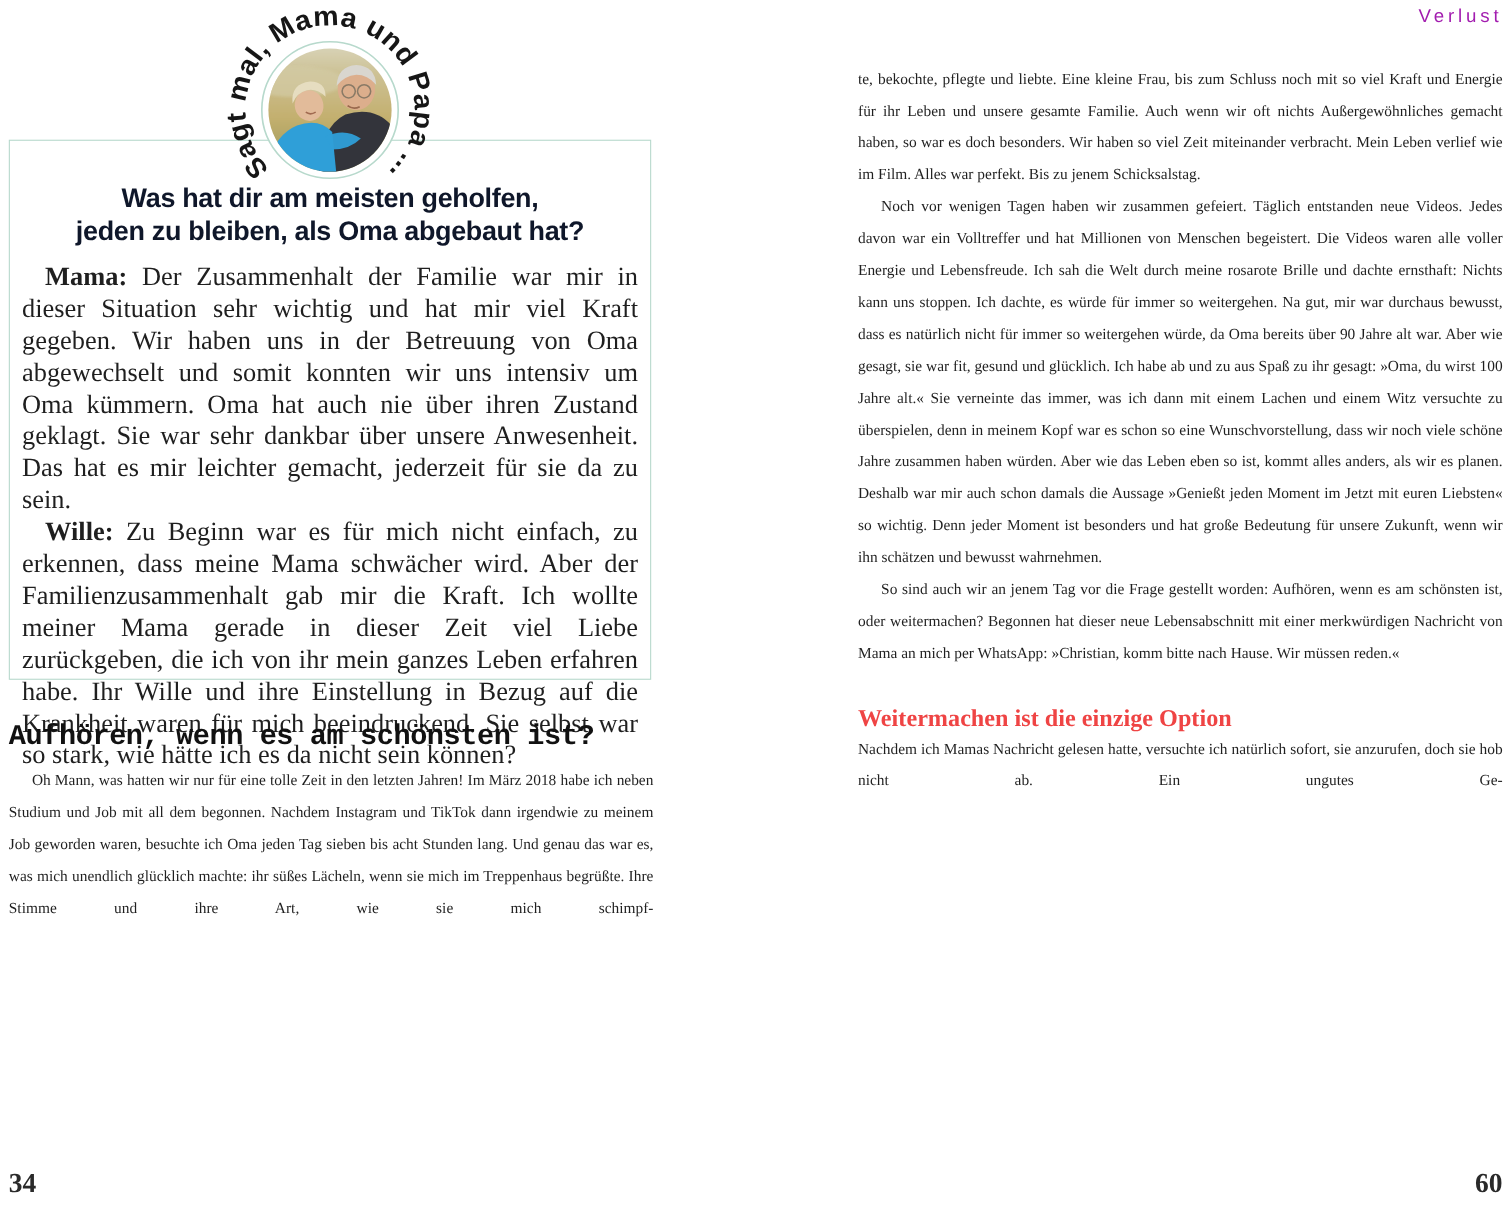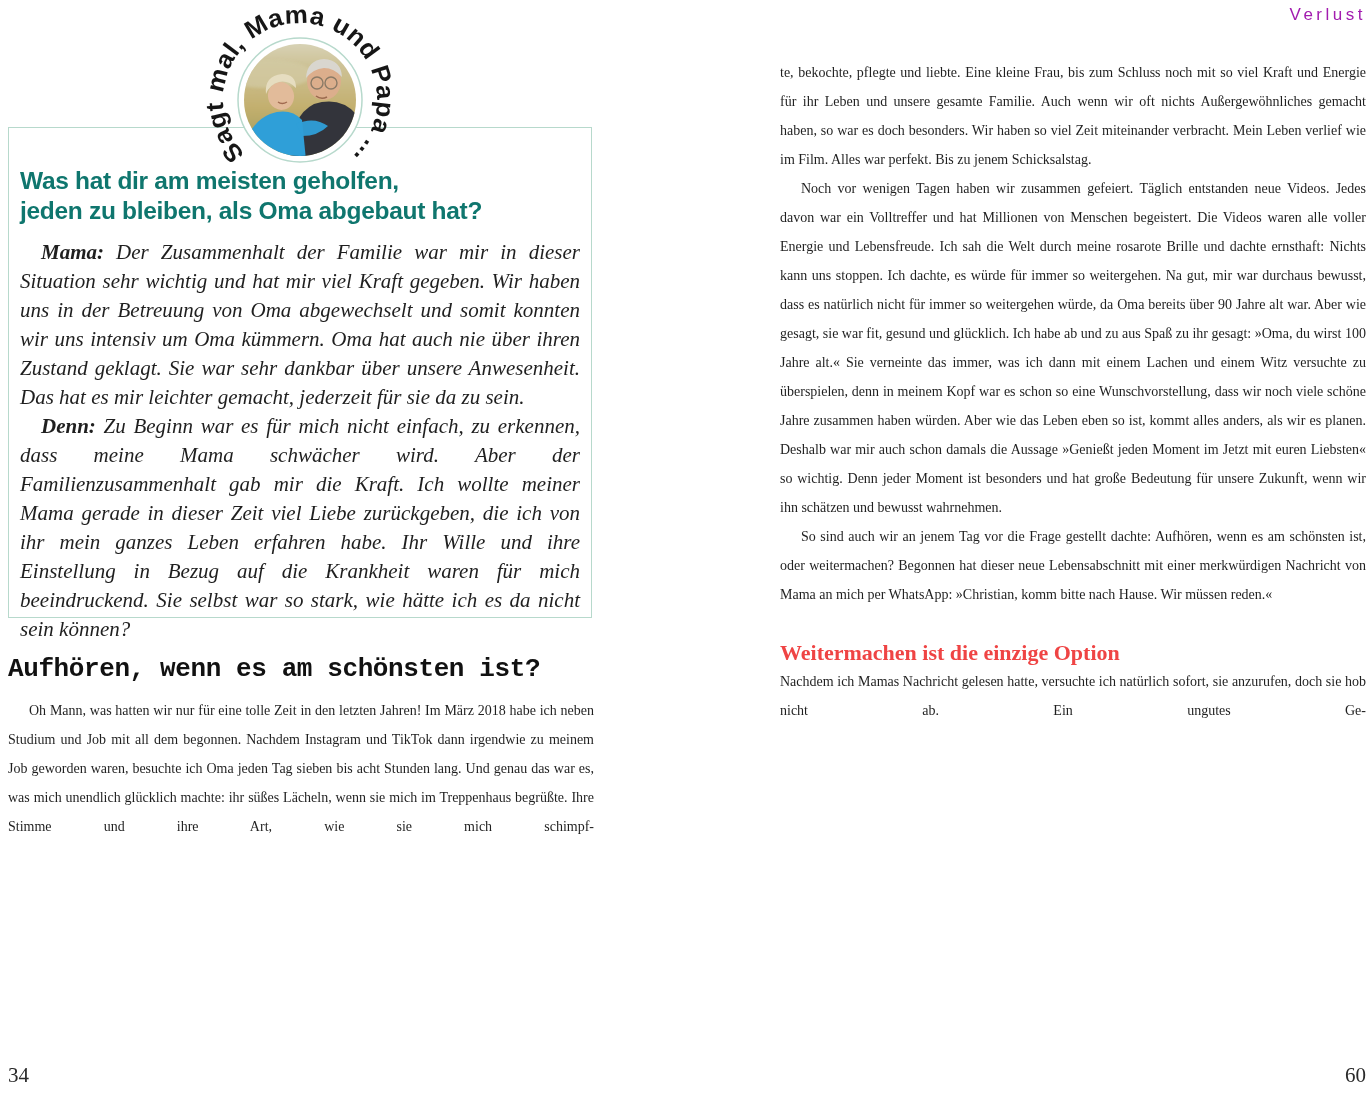--- a/index.html
+++ b/index.html
@@ -9,26 +9,26 @@
   }
   
   .qa-box{
     position:absolute;left:8px;top:127px;width:584px;height:491px;
     box-sizing:border-box;border:1.5px solid #b7d9cc;
     padding:38px 11px 0 11px;background:#fff;
   }
   .photo-wrap{position:absolute;left:178px;top:4px;width:244px;height:182px;z-index:3;}
   .qa-question{
     font-family:"Liberation Sans",sans-serif;font-weight:bold;
-    font-size:24.5px;line-height:30px;color:#0f766e;
+    font-size:24.5px;line-height:30px;text-align:center;color:#0f172a;
     letter-spacing:-0.3px;margin:0 0 12px 0;
   }
   .answer{
-    font-size:21px;line-height:29px;text-align:justify;text-indent:21px;
-    margin:0;-webkit-hyphens:auto;hyphens:auto;font-style:italic;
+    font-size:24px;line-height:29px;text-align:justify;text-indent:21px;
+    margin:0;-webkit-hyphens:auto;hyphens:auto;
   }
   .speaker{font-weight:bold;}
   .left-flow{position:absolute;left:8px;top:652px;width:586px;}
   .section-heading{
     font-family:Liberation Mono, monospace;font-weight:bold;
     font-size:26px;line-height:34px;letter-spacing:-0.4px;color:#111;
     margin:0 0 10px 0;
   }
   .bodypara{
     font-size:14px;line-height:29px;text-align:justify;margin:0;
@@ -42,35 +42,35 @@
     position:absolute;top:5px;left:0;width:586px;text-align:right;
     font-family:"Liberation Sans",sans-serif;font-size:17px;
     letter-spacing:3.5px;color:#a21caf;
   }
   .right-flow{position:absolute;top:58px;left:0;width:586px;}
   .subheading{
     font-weight:bold;font-size:22px;line-height:29px;color:#ef4444;
     margin:29px 0 0 0;
   }
   
-  .pageno{position:absolute;top:1063px;font-size:21px;color:#2a2a2a;}
+  .pageno{position:absolute;top:1063px;font-size:25px;color:#2a2a2a;font-weight:bold;}
   .pageno-left{left:8px;}
   .pageno-right{left:780px;width:586px;text-align:right;}
 </style>
 </head>
 <body>
 
 <div class="qa-box">
   <div class="qa-question">
     <div>Was hat dir am meisten geholfen,</div>
     <div>jeden zu bleiben, als Oma abgebaut hat?</div>
   </div>
   <p class="answer"><span class="speaker">Mama:</span>
     <span>Der Zusammenhalt der Familie war mir in dieser Situation sehr wichtig und hat mir viel Kraft gegeben. Wir haben uns in der Betreuung von Oma abgewechselt und somit konnten wir uns intensiv um Oma kümmern. Oma hat auch nie über ihren Zustand geklagt. Sie war sehr dankbar über unsere Anwesenheit. Das hat es mir leichter gemacht, jederzeit für sie da zu sein.</span></p>
-  <p class="answer"><span class="speaker">Denn:</span>
+  <p class="answer"><span class="speaker">Wille:</span>
     <span>Zu Beginn war es für mich nicht einfach, zu erkennen, dass meine Mama schwächer wird. Aber der Familienzusammenhalt gab mir die Kraft. Ich wollte meiner Mama gerade in dieser Zeit viel Liebe zurückgeben, die ich von ihr mein ganzes Leben erfahren habe. Ihr Wille und ihre Einstellung in Bezug auf die Krankheit waren für mich beeindruckend. Sie selbst war so stark, wie hätte ich es da nicht sein können?</span></p>
 </div>
 
 <div class="photo-wrap">
   <svg width="244" height="182" viewBox="0 0 244 182">
     <defs>
       <clipPath id="pc">
           <circle cx="122" cy="96" r="56"></circle>
         </clipPath>
       <linearGradient id="field" x1="0" y1="0" x2="0" y2="1">
@@ -116,19 +116,19 @@
   <p class="bodypara indent runon">Oh Mann, was hatten wir nur für eine tolle Zeit in den letzten Jahren! Im März 2018 habe ich neben Studium und Job mit all dem begonnen. Nachdem Instagram und TikTok dann irgendwie zu meinem Job geworden waren, besuchte ich Oma jeden Tag sieben bis acht Stunden lang. Und genau das war es, was mich unendlich glücklich machte: ihr süßes Lächeln, wenn sie mich im Treppenhaus begrüßte. Ihre Stimme und ihre Art, wie sie mich schimpf-</p>
 </div>
 
 <div class="pageno pageno-left">34</div>
 
 <div class="page-right">
   <div class="running-header">Verlust</div>
   <div class="right-flow">
     <p class="bodypara">te, bekochte, pflegte und liebte. Eine kleine Frau, bis zum Schluss noch mit so viel Kraft und Energie für ihr Leben und unsere gesamte Familie. Auch wenn wir oft nichts Außergewöhnliches gemacht haben, so war es doch besonders. Wir haben so viel Zeit miteinander verbracht. Mein Leben verlief wie im Film. Alles war perfekt. Bis zu jenem Schicksalstag.</p>
     <p class="bodypara indent">Noch vor wenigen Tagen haben wir zusammen gefeiert. Täglich entstanden neue Videos. Jedes davon war ein Volltreffer und hat Millionen von Menschen begeistert. Die Videos waren alle voller Energie und Lebensfreude. Ich sah die Welt durch meine rosarote Brille und dachte ernsthaft: Nichts kann uns stoppen. Ich dachte, es würde für immer so weitergehen. Na gut, mir war durchaus bewusst, dass es natürlich nicht für immer so weitergehen würde, da Oma bereits über 90 Jahre alt war. Aber wie gesagt, sie war fit, gesund und glücklich. Ich habe ab und zu aus Spaß zu ihr gesagt: »Oma, du wirst 100 Jahre alt.« Sie verneinte das immer, was ich dann mit einem Lachen und einem Witz versuchte zu überspielen, denn in meinem Kopf war es schon so eine Wunschvorstellung, dass wir noch viele schöne Jahre zusammen haben würden. Aber wie das Leben eben so ist, kommt alles anders, als wir es planen. Deshalb war mir auch schon damals die Aussage »Genießt jeden Moment im Jetzt mit euren Liebsten« so wichtig. Denn jeder Moment ist besonders und hat große Bedeutung für unsere Zukunft, wenn wir ihn schätzen und bewusst wahrnehmen.</p>
-    <p class="bodypara indent">So sind auch wir an jenem Tag vor die Frage gestellt dachte: Aufhören, wenn es am schönsten ist, oder weitermachen? Begonnen hat dieser neue Lebensabschnitt mit einer merkwürdigen Nachricht von Mama an mich per WhatsApp: »Christian, komm bitte nach Hause. Wir müssen reden.«</p>
+    <p class="bodypara indent">So sind auch wir an jenem Tag vor die Frage gestellt worden: Aufhören, wenn es am schönsten ist, oder weitermachen? Begonnen hat dieser neue Lebensabschnitt mit einer merkwürdigen Nachricht von Mama an mich per WhatsApp: »Christian, komm bitte nach Hause. Wir müssen reden.«</p>
     <h3 class="subheading">Weitermachen ist die einzige Option</h3>
     <p class="bodypara runon">Nachdem ich Mamas Nachricht gelesen hatte, versuchte ich natürlich sofort, sie anzurufen, doch sie hob nicht ab. Ein ungutes Ge-</p>
   </div>
 </div>
 
 <div class="pageno pageno-right">60</div>
 
 </body></html>

